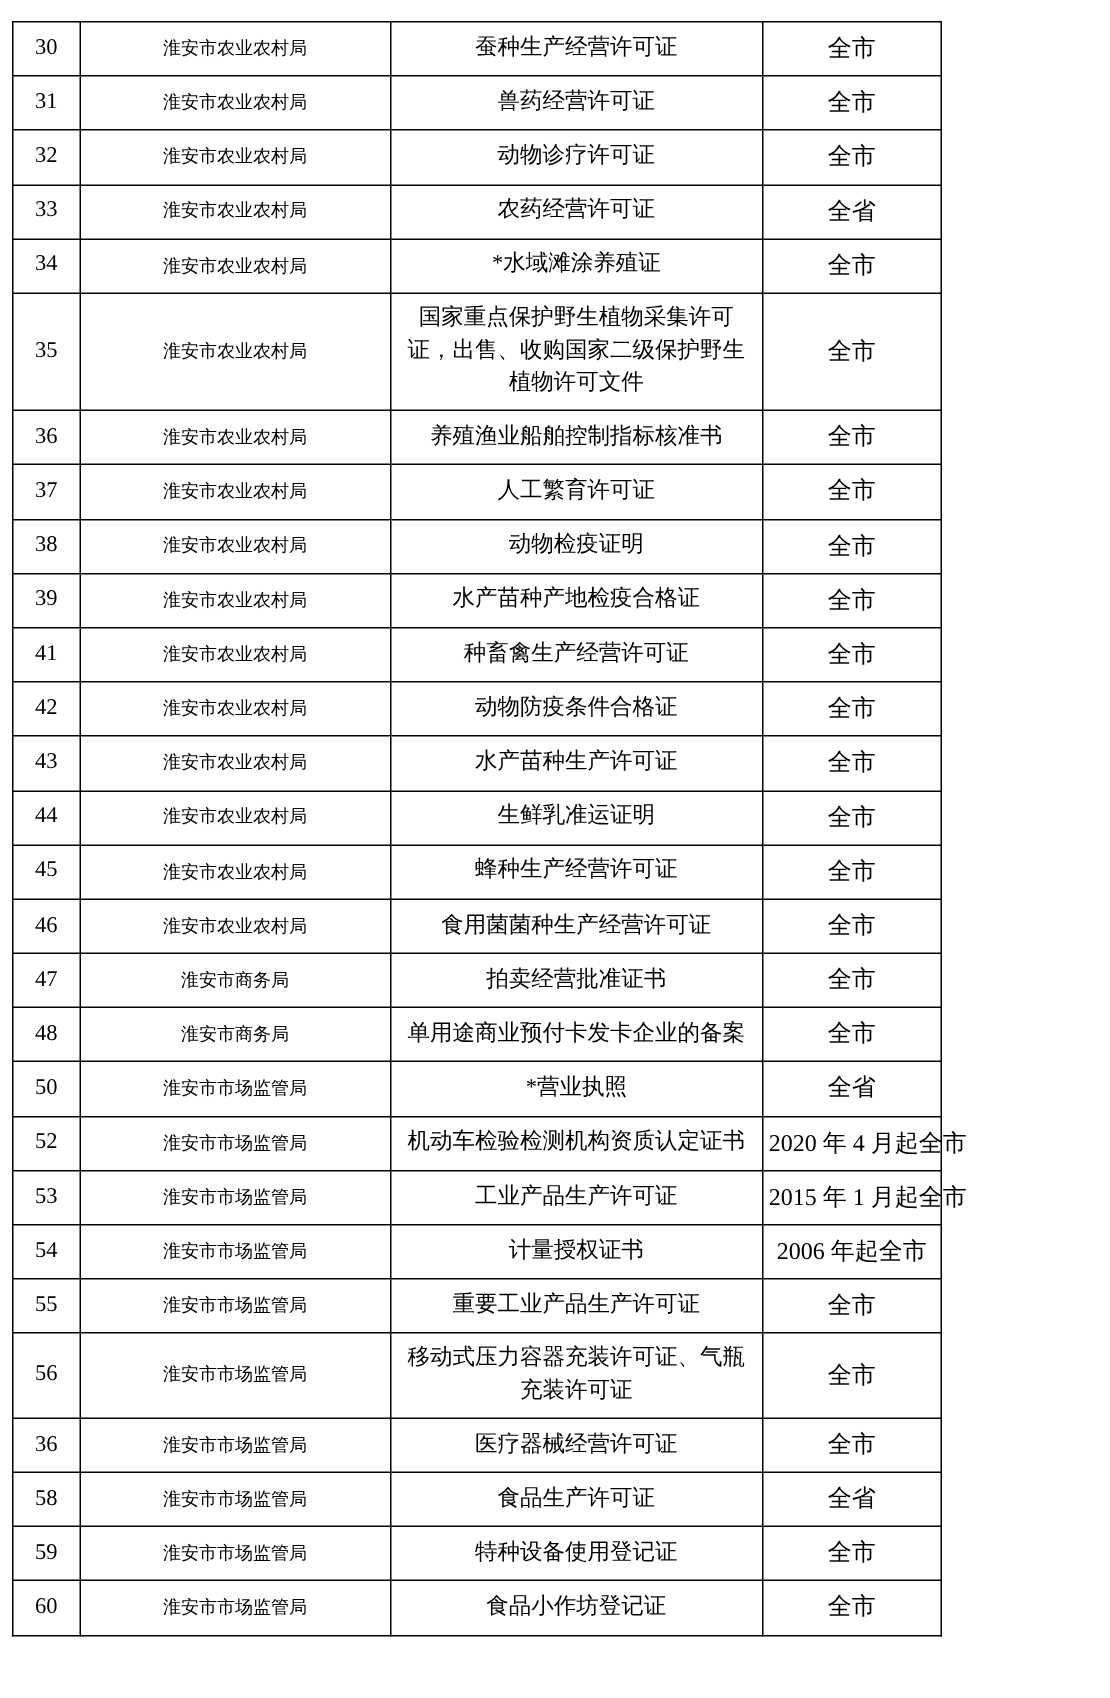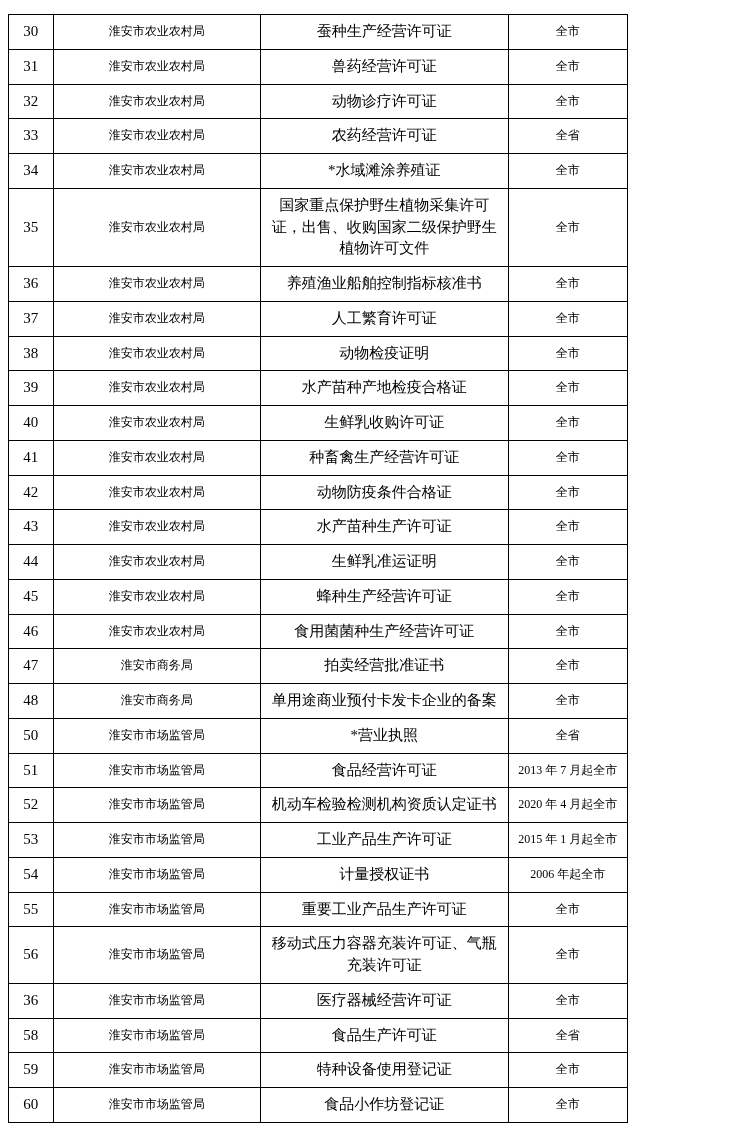--- a/index.html
+++ b/index.html
@@ -32,21 +32,21 @@
     word-break: break-word;
   }
   col.c-index { width: 7.2%; }
   col.c-dept  { width: 33.5%; }
   col.c-item  { width: 40.0%; }
   col.c-scope { width: 19.3%; }
 
   td.idx  { font-size: 15px; }
   td.dept { font-size: 12px; }
   td.item { font-size: 15px; }
-  td.scope{ font-size: 12px; white-space: nowrap; }
+  td.scope{ font-size: 16px; white-space: nowrap; }
 </style>
 </head>
 <body>
 
 <div id="sheet">
   <table class="license-table">
     <colgroup>
       <col class="c-index">
       <col class="c-dept">
       <col class="c-item">
@@ -107,26 +107,20 @@
           <td class="item">动物检疫证明</td>
           <td class="scope">全市</td>
         </tr>
         <tr>
           <td class="idx">39</td>
           <td class="dept">淮安市农业农村局</td>
           <td class="item">水产苗种产地检疫合格证</td>
           <td class="scope">全市</td>
         </tr>
         <tr>
-          <td class="idx">40</td>
-          <td class="dept">淮安市农业农村局</td>
-          <td class="item">生鲜乳收购许可证</td>
-          <td class="scope">全市</td>
-        </tr>
-        <tr>
           <td class="idx">41</td>
           <td class="dept">淮安市农业农村局</td>
           <td class="item">种畜禽生产经营许可证</td>
           <td class="scope">全市</td>
         </tr>
         <tr>
           <td class="idx">42</td>
           <td class="dept">淮安市农业农村局</td>
           <td class="item">动物防疫条件合格证</td>
           <td class="scope">全市</td>
@@ -165,26 +159,20 @@
           <td class="idx">48</td>
           <td class="dept">淮安市商务局</td>
           <td class="item">单用途商业预付卡发卡企业的备案</td>
           <td class="scope">全市</td>
         </tr>
         <tr>
           <td class="idx">50</td>
           <td class="dept">淮安市市场监管局</td>
           <td class="item">*营业执照</td>
           <td class="scope">全省</td>
-        </tr>
-        <tr>
-          <td class="idx">51</td>
-          <td class="dept">淮安市市场监管局</td>
-          <td class="item">食品经营许可证</td>
-          <td class="scope">2013 年 7 月起全市</td>
         </tr>
         <tr>
           <td class="idx">52</td>
           <td class="dept">淮安市市场监管局</td>
           <td class="item">机动车检验检测机构资质认定证书</td>
           <td class="scope">2020 年 4 月起全市</td>
         </tr>
         <tr>
           <td class="idx">53</td>
           <td class="dept">淮安市市场监管局</td>

